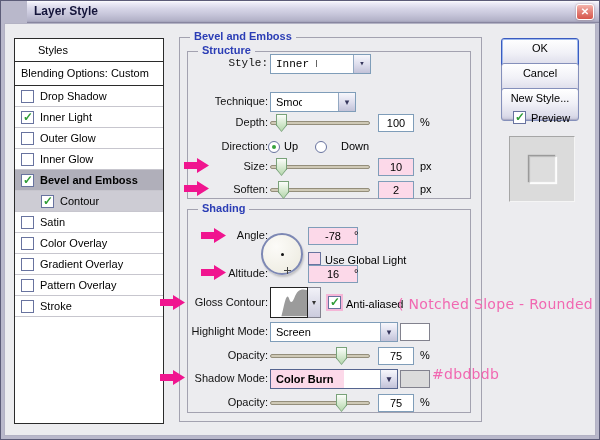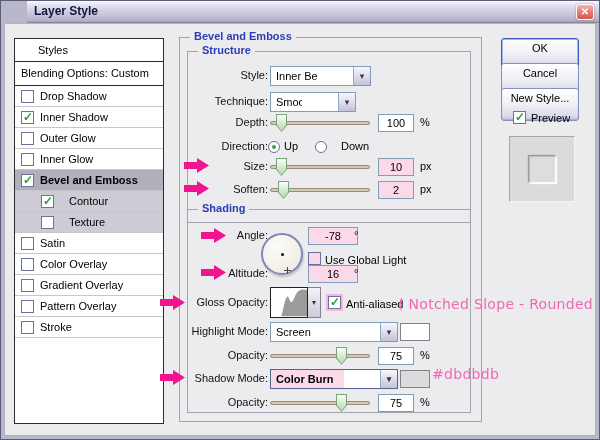--- a/index.html
+++ b/index.html
@@ -23,46 +23,46 @@
   .body-bg { position:absolute; left:3px; top:22px; right:3px; bottom:3px;
     background:#ececef; border:1px solid #b3b2c4; }
 
   
   .sidebar { position:absolute; left:13px; top:37px; width:150px; height:386px;
     background:#fff; border:1px solid #2b2b2b; }
   .sidebar-header { height:23px; line-height:22px; padding-left:23px; border-bottom:1px solid #2b2b2b; }
   .blending-row { height:24px; line-height:23px; padding-left:6px; border-bottom:1px solid #2b2b2b; cursor:pointer; }
   .style-row { height:21px; display:flex; align-items:center; padding-left:6px;
     border-bottom:1px solid #c7c6ce; cursor:pointer; }
-  .style-row.sub { padding-left:26px; background:#cdccd4;gap:9px; }
+  .style-row.sub { padding-left:26px; background:#cdccd4; }
   .style-row.selected { background:#b0afba; font-weight:bold; }
   .style-row .cb { margin-right:6px; }
 
   
   .cb { width:13px; height:13px; background:#fff; border:1px solid #68739f; position:relative; flex:none; }
   .cb.checked::after { content:"✓"; position:absolute; left:1px; top:-2px;
     font-size:12px; font-weight:bold; color:#2f9c36; }
   .radio { width:12px; height:12px; border-radius:50%; background:#fff; border:1px solid #68739f; position:absolute; }
   .radio.checked::after { content:""; position:absolute; left:3px; top:3px; width:4px; height:4px;
     border-radius:50%; background:#36a23c; }
 
   
   .group { position:absolute; border:1px solid #a3a2b0; }
   .group-title { position:absolute; top:-8px; left:10px; background:#ececef; padding:0 4px;
     color:#2b3db5; font-weight:bold; white-space:nowrap; }
   #outer-group     { left:178px; top:36px;  width:303px; height:385px; }
-  #structure-group { left:186px; top:50px;  width:284px; height:172px; }
+  #structure-group { left:186px; top:50px;  width:284px; height:148px; }
   #shading-group   { left:186px; top:208px; width:284px; height:204px; }
 
   .row { position:absolute; left:0; width:284px; height:20px; }
   .lbl { position:absolute; left:0; top:3px; width:80px; text-align:right; white-space:nowrap; color:#111; }
   .row.tall { height:32px; }
   .row.tall .lbl { top:9px; }
 
-  #row-style     { top:14px; }  #row-technique { top:40px; }
+  #row-style     { top:2px;font-family:Liberation Mono, monospace; }  #row-technique { top:40px; }
   #row-depth     { top:61px; }  #row-direction { top:85px; }
   #row-size      { top:105px; } #row-soften    { top:128px; }
   #row-angle     { top:16px; }  #row-globallight{ top:40px; }
   #row-altitude  { top:54px; }  #row-gloss     { top:77px; }
   #row-highlight { top:112px; } #row-opacity1  { top:136px; }
   #row-shadow    { top:159px; } #row-opacity2  { top:183px; }
 
   
   .dd { position:absolute; left:82px; top:0; height:20px; border:1px solid #7f9db9;
     background:#fff; display:flex; cursor:pointer;gap:36px; }
@@ -162,41 +162,37 @@
   <div class="sidebar">
     <div class="sidebar-header">Styles</div>
     <div class="blending-row">Blending Options: Custom</div>
 
     <div class="style-row">
       <span class="cb"></span>
       <span>Drop Shadow</span>
     </div>
     <div class="style-row">
       <span class="cb checked"></span>
-      <span>Inner Shadow</span>
+      <span>Inner Light</span>
     </div>
     <div class="style-row">
       <span class="cb"></span>
       <span>Outer Glow</span>
     </div>
     <div class="style-row">
       <span class="cb"></span>
       <span>Inner Glow</span>
     </div>
     <div class="style-row selected">
       <span class="cb checked"></span>
       <span>Bevel and Emboss</span>
     </div>
     <div class="style-row sub">
       <span class="cb checked"></span>
       <span>Contour</span>
-    </div>
-    <div class="style-row sub">
-      <span class="cb"></span>
-      <span>Texture</span>
     </div>
     <div class="style-row">
       <span class="cb"></span>
       <span>Satin</span>
     </div>
     <div class="style-row">
       <span class="cb"></span>
       <span>Color Overlay</span>
     </div>
     <div class="style-row">
@@ -294,21 +290,21 @@
       <span class="gl-label">Use Global Light</span>
     </div>
 
     <div class="row" id="row-altitude">
       <span class="lbl">Altitude:</span>
       <span class="valbox small" style="background: rgb(252, 217, 233);">16</span>
       <span class="unit deg">°</span>
     </div>
 
     <div class="row tall" id="row-gloss">
-      <span class="lbl">Gloss Opacity:</span>
+      <span class="lbl">Gloss Contour:</span>
       <div class="contour">
         <div class="contour-box">
           <svg viewBox="0 0 38 29">
             <path d="M11,29 C13,22 14.5,12 16.5,9 C17.6,7.2 18.4,8.2 19.3,11 C20.2,13.8 21.3,14.6 22.5,13.5 C24.5,11.5 25.5,5.5 28.5,2.8 C31,0.6 34.5,0.4 38,1.4 L38,29 Z" fill="#9b9b9b"></path>
           </svg>
         </div>
         <div class="contour-btn">▾</div>
       </div>
       <span class="cb aa-cb checked"></span>
       <span class="aa-label">Anti-aliased</span>

